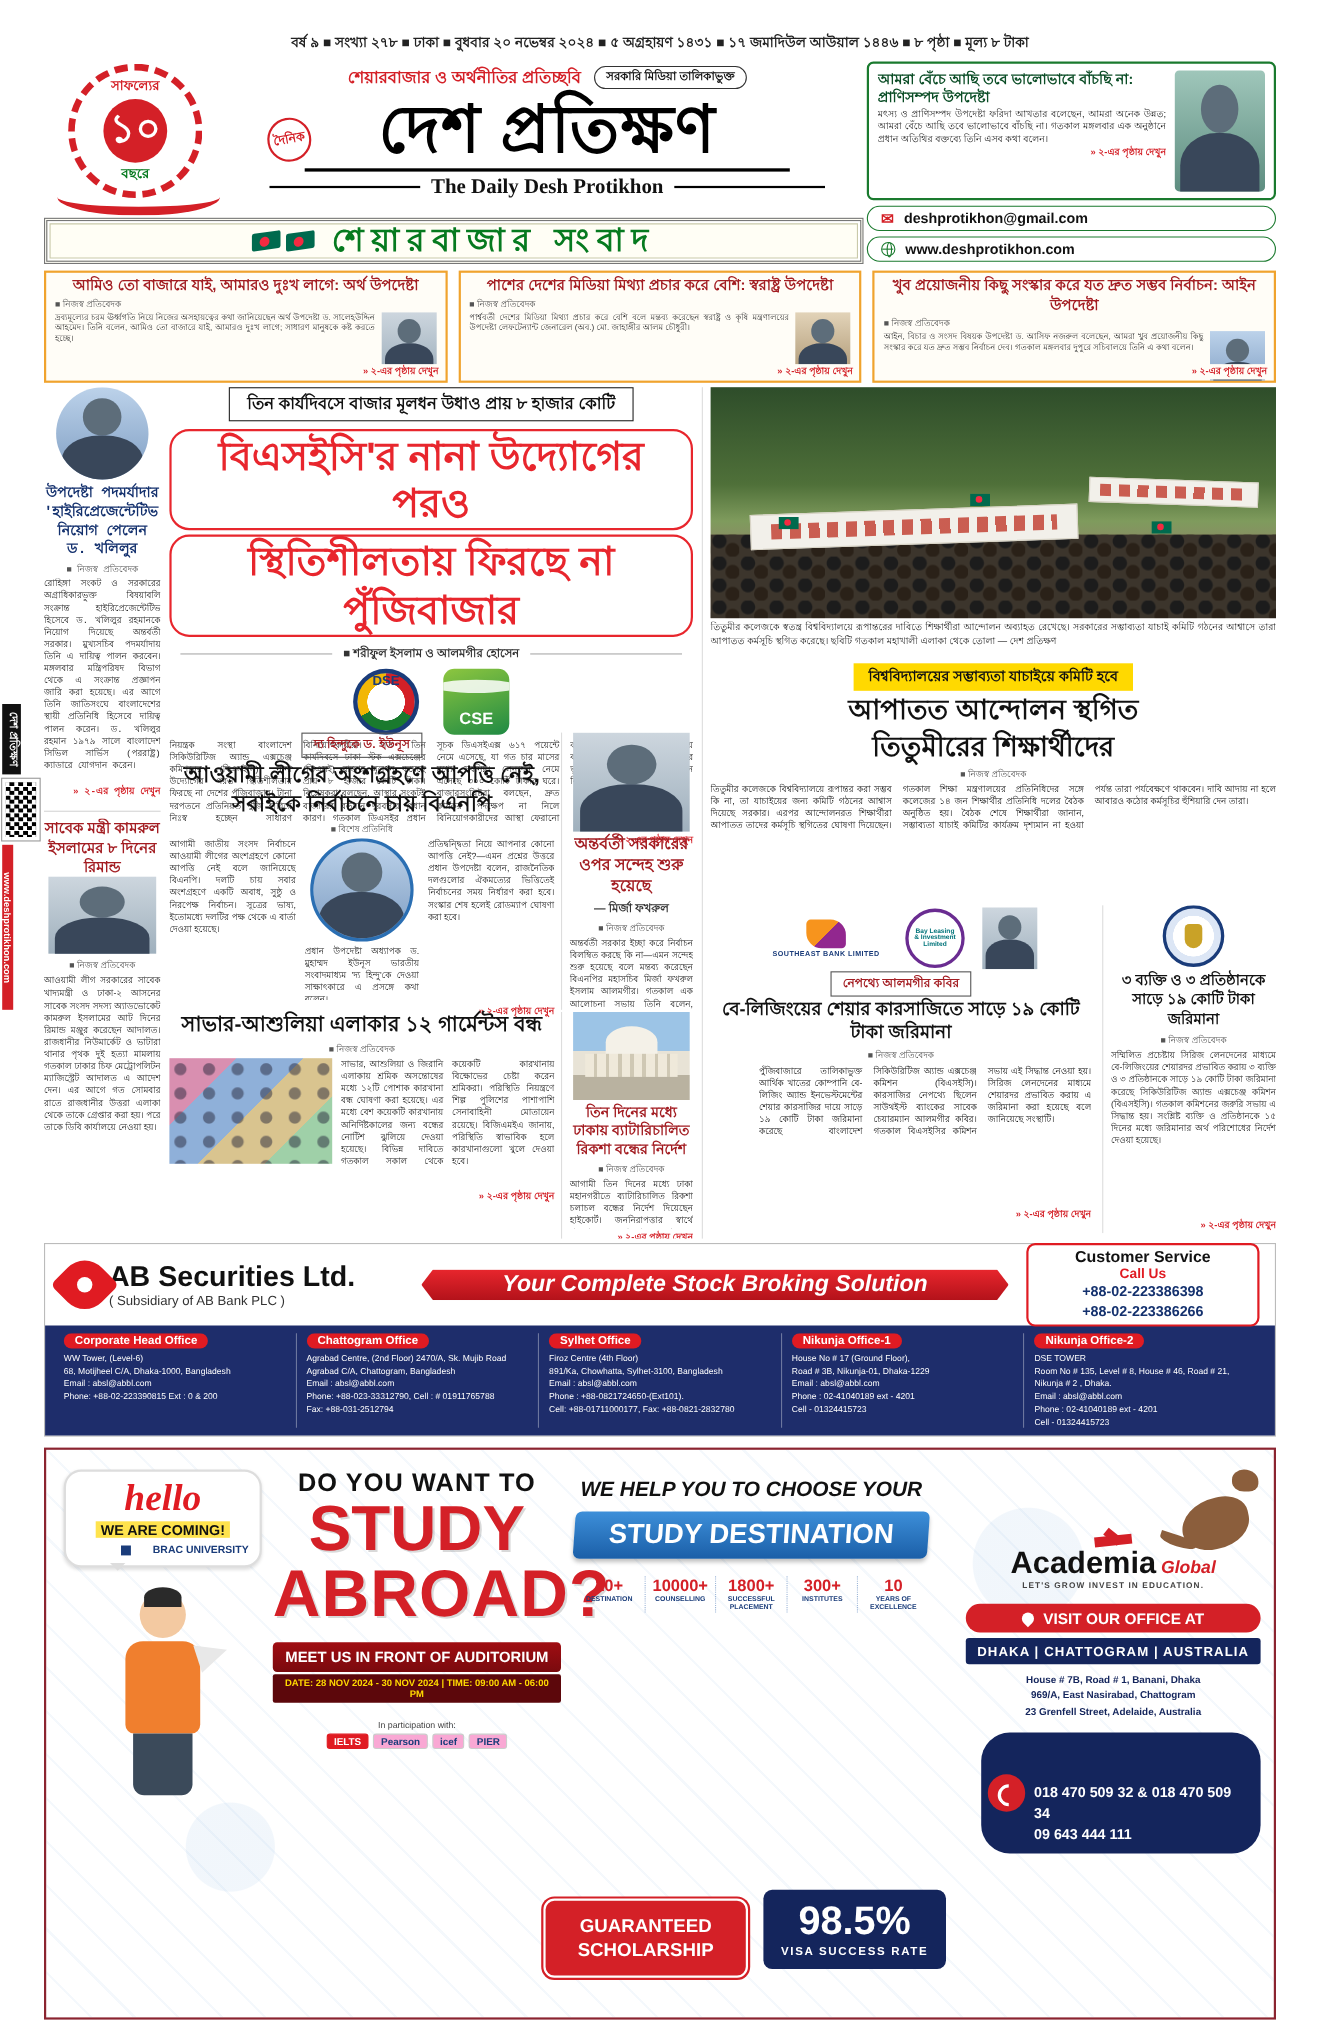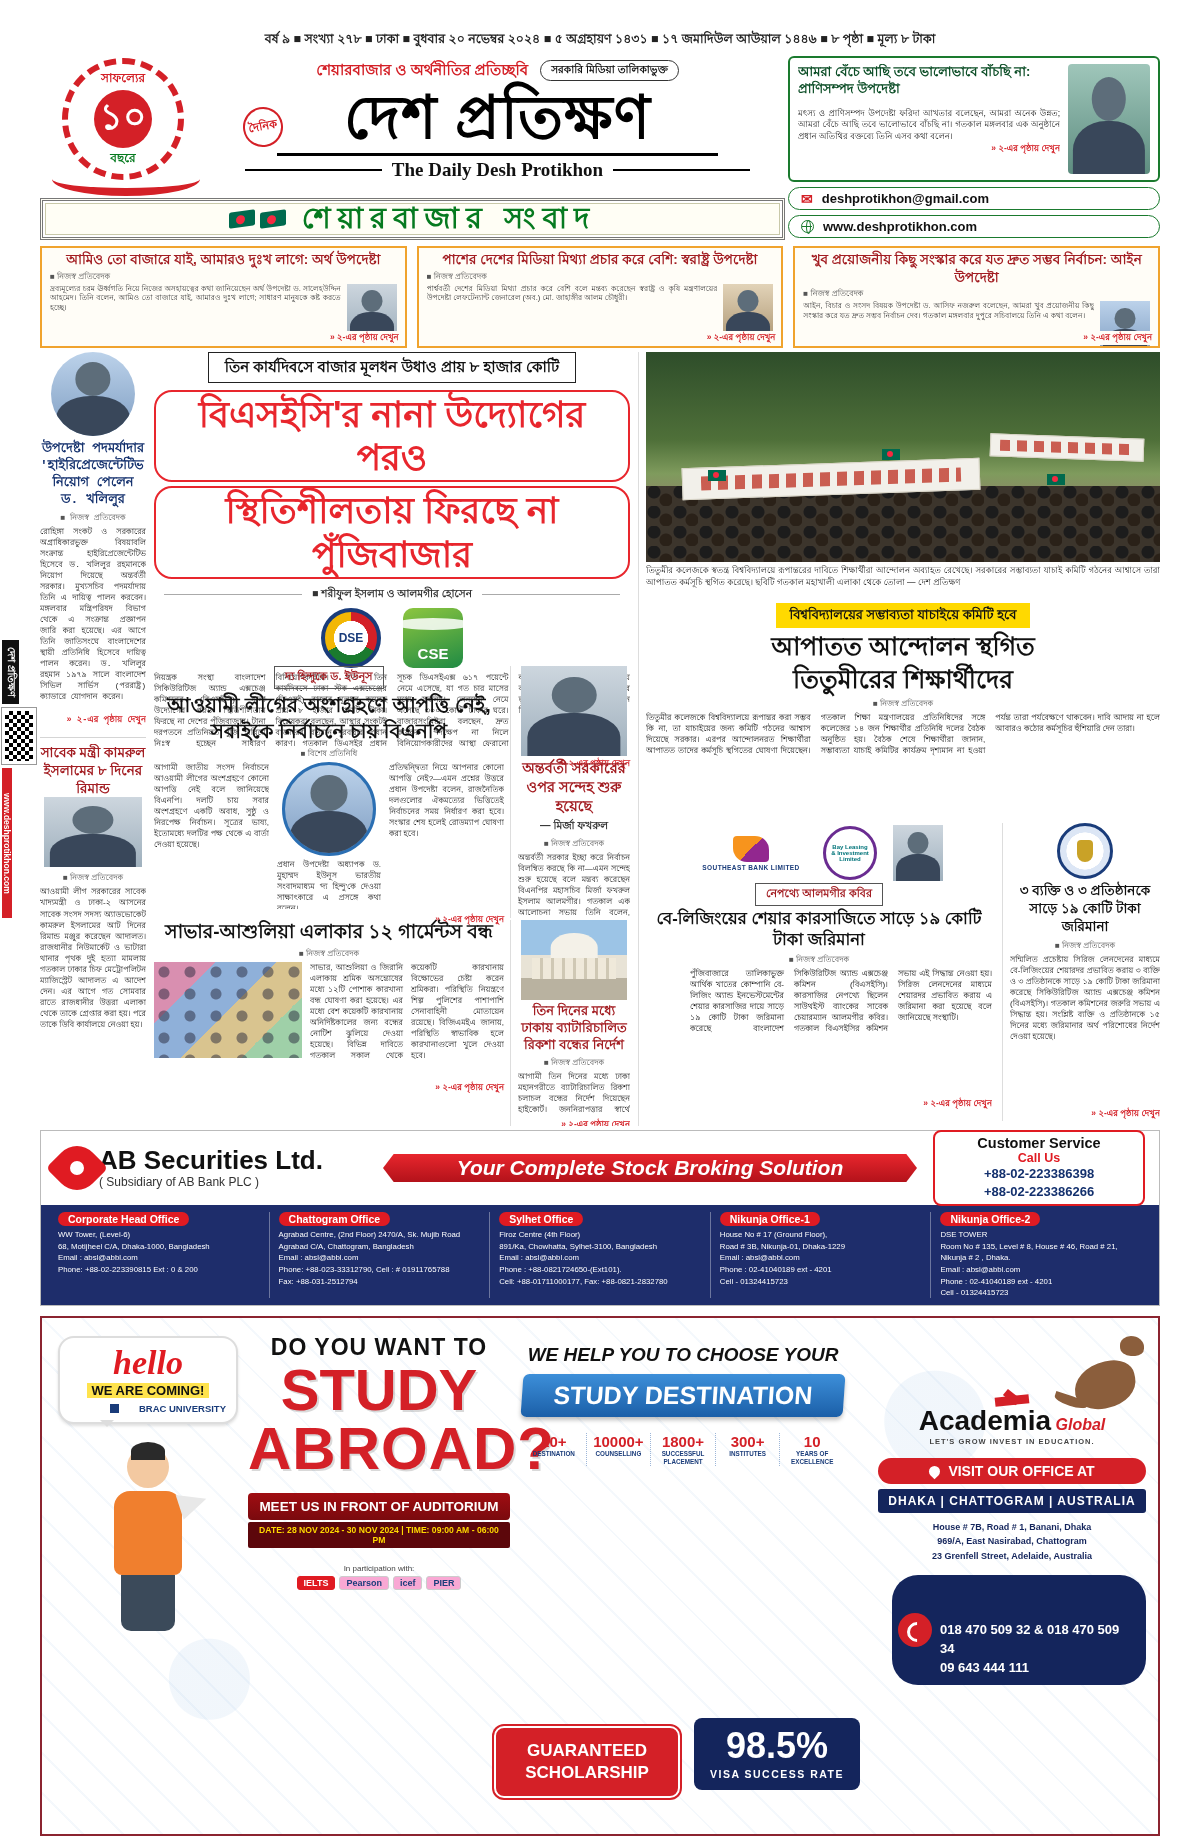--- a/index.html
+++ b/index.html
@@ -32,21 +32,21 @@
   .paper-title { font-size:60px; font-weight:900; color:#000; line-height:1.1; letter-spacing:1px; }
   .title-rule { height:3px; background:#000; width:78%; margin:2px auto 3px; }
   .subtitle-row { display:flex; align-items:center; gap:10px; padding:0 30px; }
   .subtitle-row::before, .subtitle-row::after { content:""; flex:1; height:2px; background:#000; }
   .subtitle { font-family:"Liberation Serif",serif; font-size:19px; font-weight:bold; white-space:nowrap; }
 
   .mast-right { position:absolute; right:40px; top:56px; width:372px; }
   .advisor-box { border:2px solid #1a7a2e; border-radius:6px; padding:6px 8px; display:flex; gap:8px; height:126px; background:#fff; }
   .adv-col { flex:1; overflow:hidden; }
   .adv-title { color:#0b4d26; font-weight:900; font-size:13px; line-height:1.3; }
-  .adv-body { font-size:8.5px; color:#222; text-align:justify; line-height:1.35; margin-top:10px; }
+  .adv-body { font-size:8.5px; color:#222; text-align:justify; line-height:1.35; margin-top:0; }
   .adv-more { color:#d42027; font-size:8.5px; font-weight:bold; text-align:right; }
   .adv-photo { width:82px; height:110px; flex:none; border-radius:4px; }
   .contact-pill { margin-top:5px; border:1.5px solid #1a7a2e; border-radius:14px; display:flex; align-items:center;
     gap:9px; padding:2px 12px; font-size:13px; font-weight:bold; height:23px; background:#fff; }
   .ic-mail { color:#d42027; font-size:14px; line-height:1; }
   .ic-globe { width:13px; height:13px; border:1.5px solid #1a7a2e; border-radius:50%; position:relative; flex:none; }
   .ic-globe::before { content:""; position:absolute; left:4px; top:-1px; width:3px; height:12px; border:1px solid #1a7a2e; border-radius:50%; }
   .ic-globe::after { content:""; position:absolute; left:0; top:4.5px; width:10px; height:1.5px; background:#1a7a2e; }
 
   
@@ -88,21 +88,21 @@
   .lead-h { text-align:center; margin-top:5px; }
   .lead-h span { display:inline-block; border:2.5px solid #e8262d; border-radius:18px; padding:1px 18px;
     color:#e8262d; font-weight:900; font-size:36px; line-height:1.2; margin:2px 0; }
   .lead-byline { display:flex; align-items:center; gap:10px; margin:5px 10px; font-size:10.5px; font-weight:bold; color:#333; }
   .lead-byline::before, .lead-byline::after { content:""; flex:1; height:1px; background:#aaa; }
   .lead-byline b { white-space:nowrap; }
   .logos-row { display:flex; justify-content:center; align-items:center; gap:22px; margin:1px 0 4px; }
   .dse-logo { width:60px; height:60px; border-radius:50%; border:4px solid #1a3c7a;
     background:radial-gradient(circle at 50% 50%, #fff 46%, transparent 47%),
       conic-gradient(#d42027 0 120deg, #1a7a2e 120deg 240deg, #f2b705 240deg 360deg);
-    display:flex; align-items:center; justify-content:center; font-size:12px; font-weight:900; color:#1a3c7a; }
+    display:flex; align-items:flex-start; justify-content:center; font-size:12px; font-weight:900; color:#1a3c7a; }
   .cse-logo { width:60px; height:60px; border-radius:10px; background:linear-gradient(160deg,#8dc63f,#1f8a44);
     color:#fff; font-weight:900; display:flex; align-items:flex-end; justify-content:center; font-size:15px;
     padding-bottom:6px; position:relative; overflow:hidden; }
   .cse-logo::before { content:""; position:absolute; top:10px; left:-8px; right:-8px; height:12px;
     background:#fff; border-radius:50%; opacity:.85; }
   .lead-body { columns:4; column-gap:10px; height:84px; }
   .lead-body { font-size:8px; line-height:1.38; text-align:justify; color:#222; overflow:hidden; }
 
   .s-yunus { position:absolute; left:114px; top:314px; width:350px; height:252px; }
   .yunus-h { font-size:20px; font-weight:900; text-align:center; line-height:1.32; margin:3px 0 1px; }

